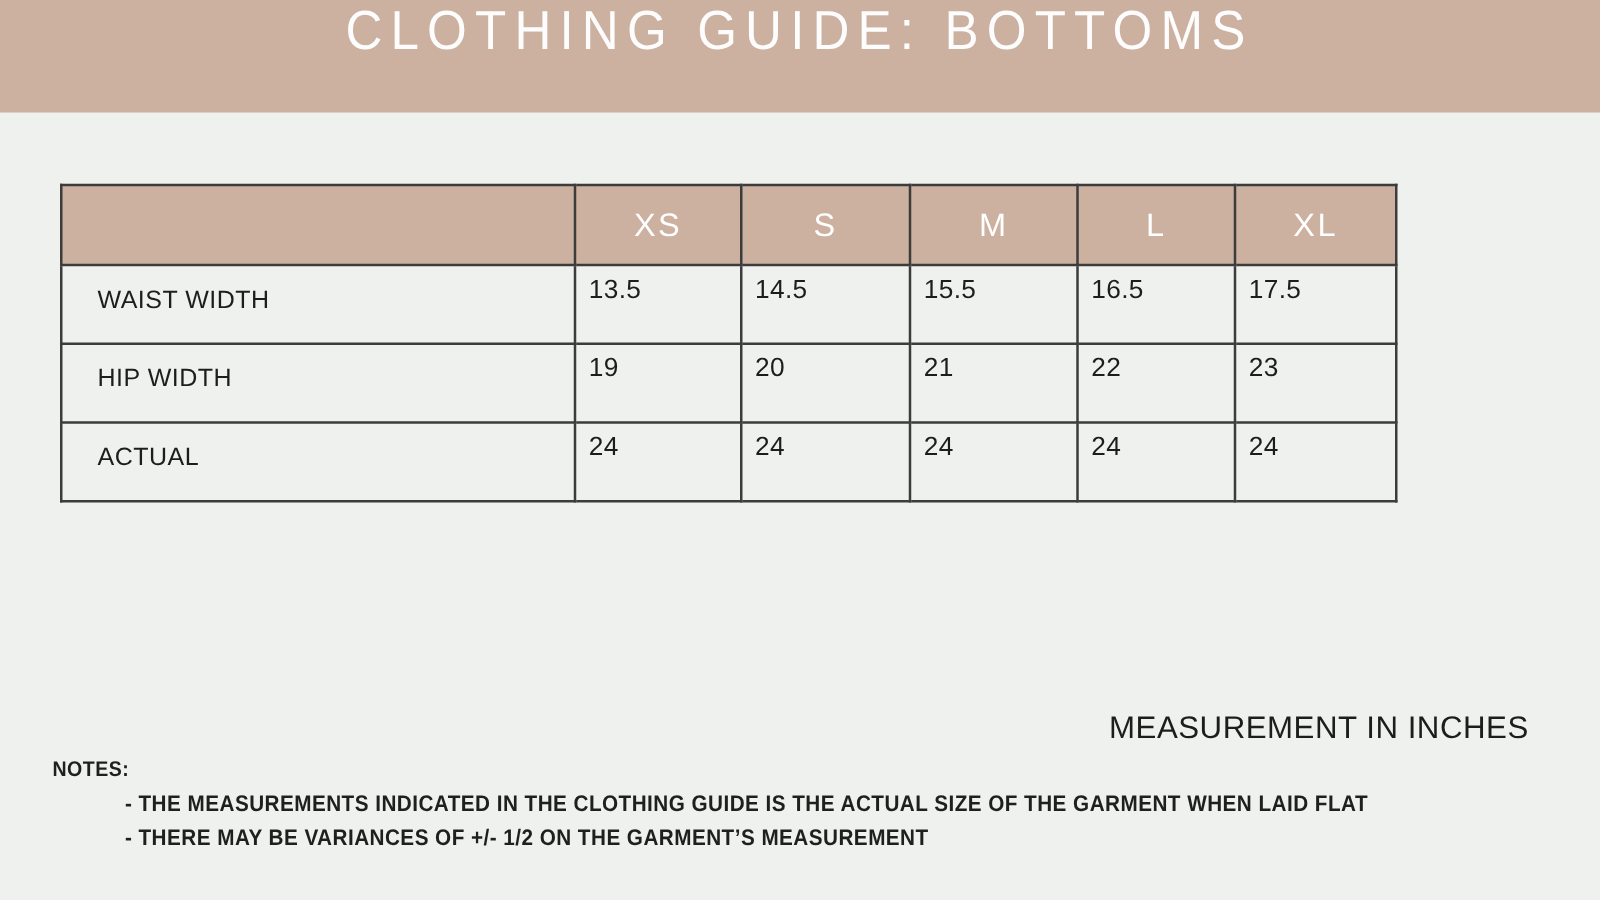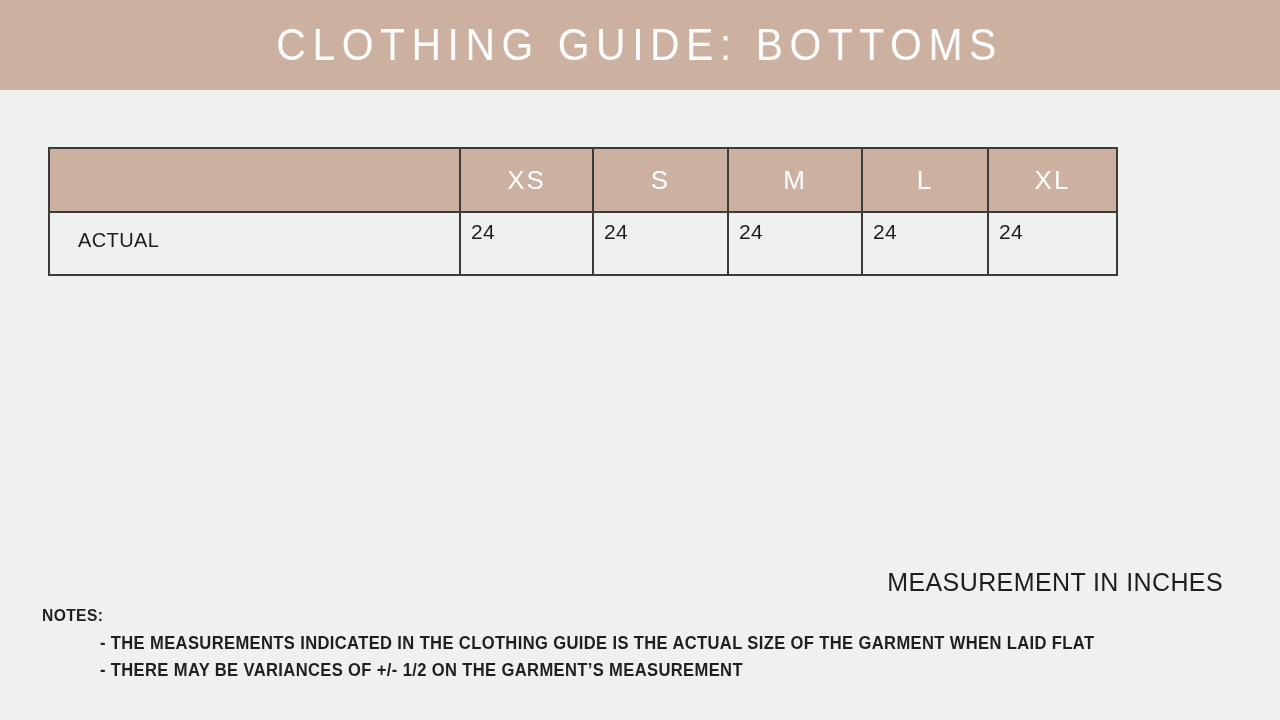--- a/index.html
+++ b/index.html
@@ -14,21 +14,21 @@
     position: relative;
   }
 
   
   .banner {
     position: absolute;
     left: 0; top: 0;
     width: 1280px; height: 90px;
     background: #ccb0a0;
     display: flex;
-    align-items: center;
+    align-items: flex-start;
     justify-content: center;
   }
   .banner h1 {
     margin: 0;
     font-size: 44px;
     font-weight: 300;
     color: #fdfdfd;
     letter-spacing: 7px;
     transform: scaleX(0.93);
     white-space: nowrap;
@@ -129,20 +129,36 @@
       <th></th>
       <th>XS</th>
       <th>S</th>
       <th>M</th>
       <th>L</th>
       <th>XL</th>
     </tr>
   </thead>
   <tbody>
     <tr>
+      <td class="row-label">WAIST WIDTH</td>
+      <td class="cell-value">13.5</td>
+      <td class="cell-value">14.5</td>
+      <td class="cell-value">15.5</td>
+      <td class="cell-value">16.5</td>
+      <td class="cell-value">17.5</td>
+    </tr>
+    <tr>
+      <td class="row-label">HIP WIDTH</td>
+      <td class="cell-value">19</td>
+      <td class="cell-value">20</td>
+      <td class="cell-value">21</td>
+      <td class="cell-value">22</td>
+      <td class="cell-value">23</td>
+    </tr>
+    <tr>
       <td class="row-label">ACTUAL</td>
       <td class="cell-value">24</td>
       <td class="cell-value">24</td>
       <td class="cell-value">24</td>
       <td class="cell-value">24</td>
       <td class="cell-value">24</td>
     </tr>
   </tbody>
 </table>
 

